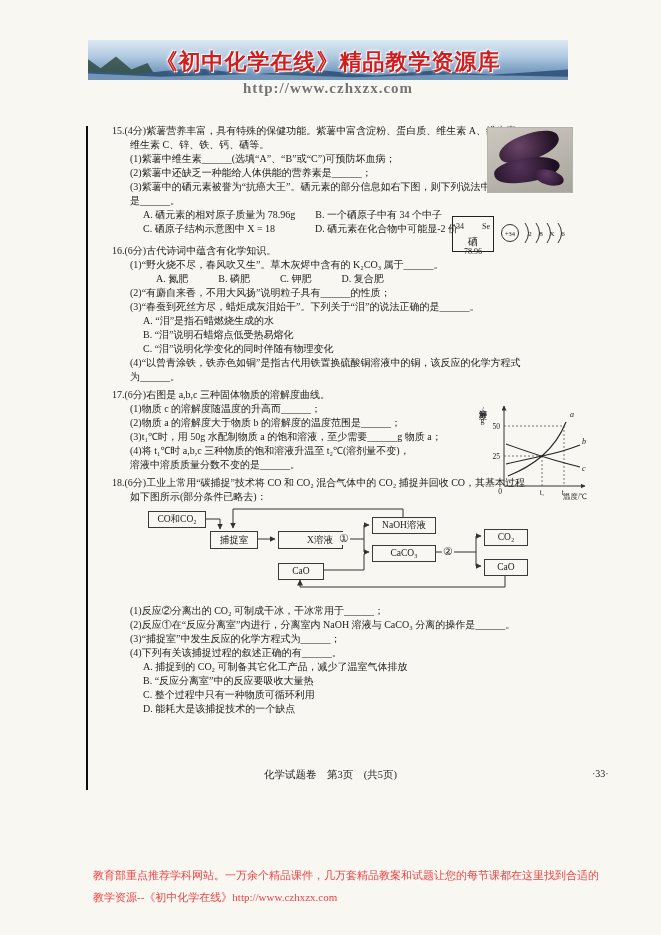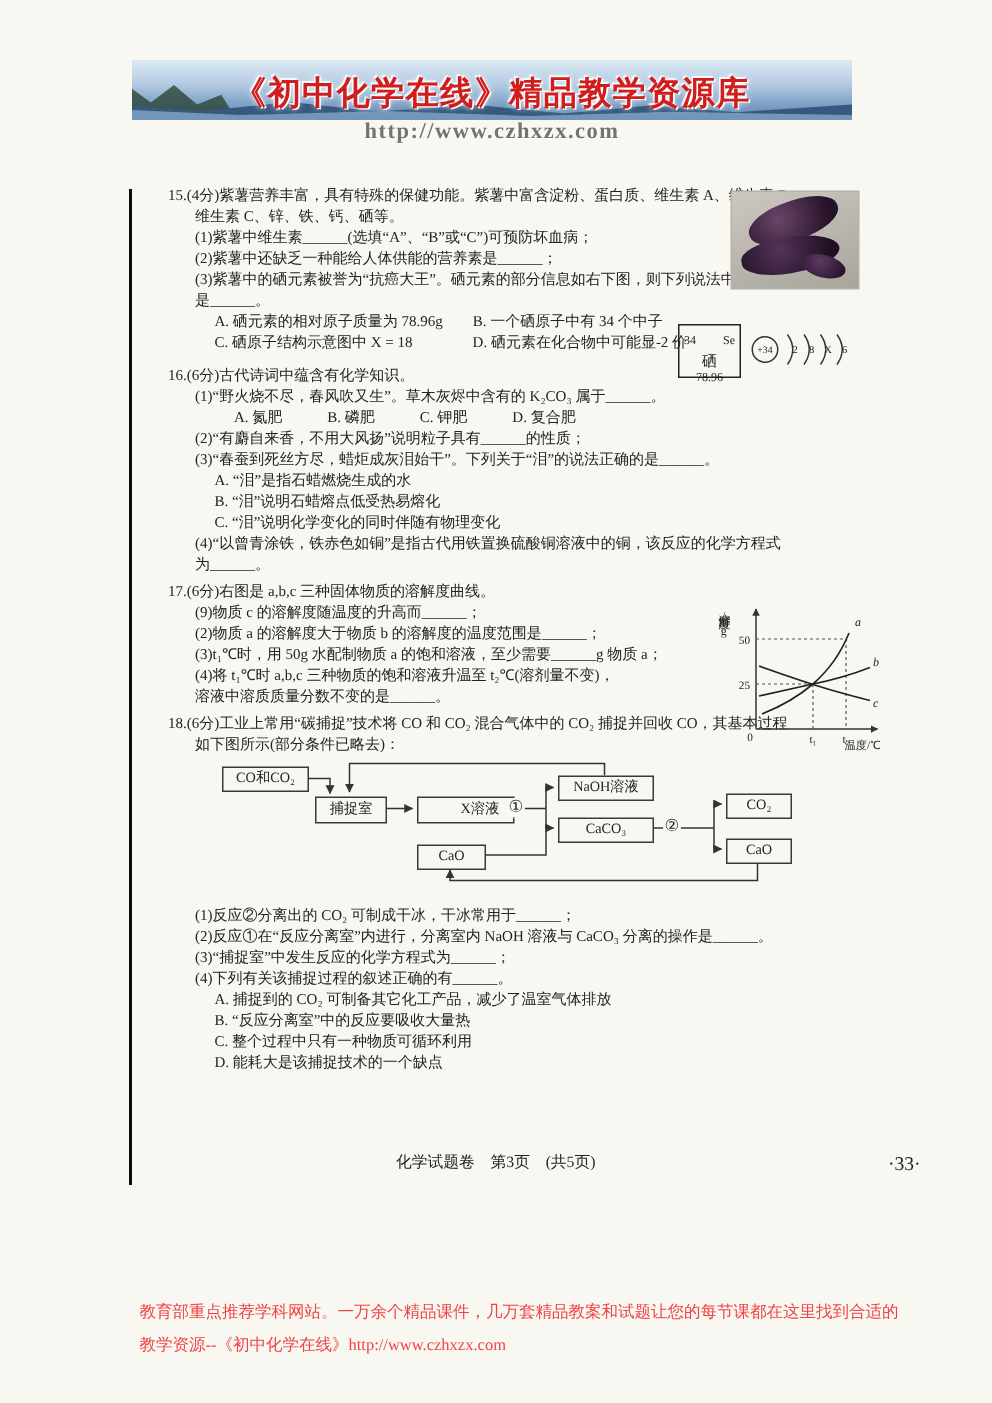--- a/index.html
+++ b/index.html
@@ -66,21 +66,21 @@
 
   
   .flowchart{position:relative;height:94px;margin:3px 0 3px 18px;width:445px;}
   .fbox{position:absolute;border:1px solid #3a3a3a;background:var(--paper);
         font-size:9.5px;text-align:center;color:#222;}
   .fnum{position:absolute;font-size:11px;line-height:13px;background:var(--paper);color:#222;padding:0 1px;}
   .flow-svg{position:absolute;left:0;top:0;}
 
   
   .footer-center{position:absolute;left:0;top:768px;width:661px;text-align:center;font-size:10.5px;color:#222;}
-  .footer-corner{position:absolute;left:592px;top:768px;font-size:13px;color:#222;}
+  .footer-corner{position:absolute;left:592px;top:768px;font-size:10px;color:#222;}
 
   
   .bottom-note{position:absolute;left:93px;top:864px;width:490px;color:#ef4444;}
   .bottom-note .bn{font-size:11px;line-height:22px;white-space:pre;}
 </style>
 </head>
 <body>
 
 <div class="page">
 
@@ -110,21 +110,21 @@
     <div class="ln o2">A. 氮肥　　　B. 磷肥　　　C. 钾肥　　　D. 复合肥</div>
     <div class="ln s">(2)“有麝自来香，不用大风扬”说明粒子具有______的性质；</div>
     <div class="ln s">(3)“春蚕到死丝方尽，蜡炬成灰泪始干”。下列关于“泪”的说法正确的是______。</div>
     <div class="ln o">A. “泪”是指石蜡燃烧生成的水</div>
     <div class="ln o">B. “泪”说明石蜡熔点低受热易熔化</div>
     <div class="ln o">C. “泪”说明化学变化的同时伴随有物理变化</div>
     <div class="ln s">(4)“以曾青涂铁，铁赤色如铜”是指古代用铁置换硫酸铜溶液中的铜，该反应的化学方程式</div>
     <div class="ln s">为______。</div>
 
     <div class="ln gap12">17.(6分)右图是 a,b,c 三种固体物质的溶解度曲线。</div>
-    <div class="ln s">(9)物质 c 的溶解度随温度的升高而______；</div>
+    <div class="ln s">(1)物质 c 的溶解度随温度的升高而______；</div>
     <div class="ln s">(2)物质 a 的溶解度大于物质 b 的溶解度的温度范围是______；</div>
     <div class="ln s">(3)t₁℃时，用 50g 水配制物质 a 的饱和溶液，至少需要______g 物质 a；</div>
     <div class="ln s">(4)将 t₁℃时 a,b,c 三种物质的饱和溶液升温至 t₂℃(溶剂量不变)，</div>
     <div class="ln s">溶液中溶质质量分数不变的是______。</div>
 
     <div class="ln gap12">18.(6分)工业上常用“碳捕捉”技术将 CO 和 CO₂ 混合气体中的 CO₂ 捕捉并回收 CO，其基本过程</div>
     <div class="ln s">如下图所示(部分条件已略去)：</div>
 
     <div class="flowchart">
       <svg class="flow-svg" width="445" height="94" viewBox="0 0 445 94">

